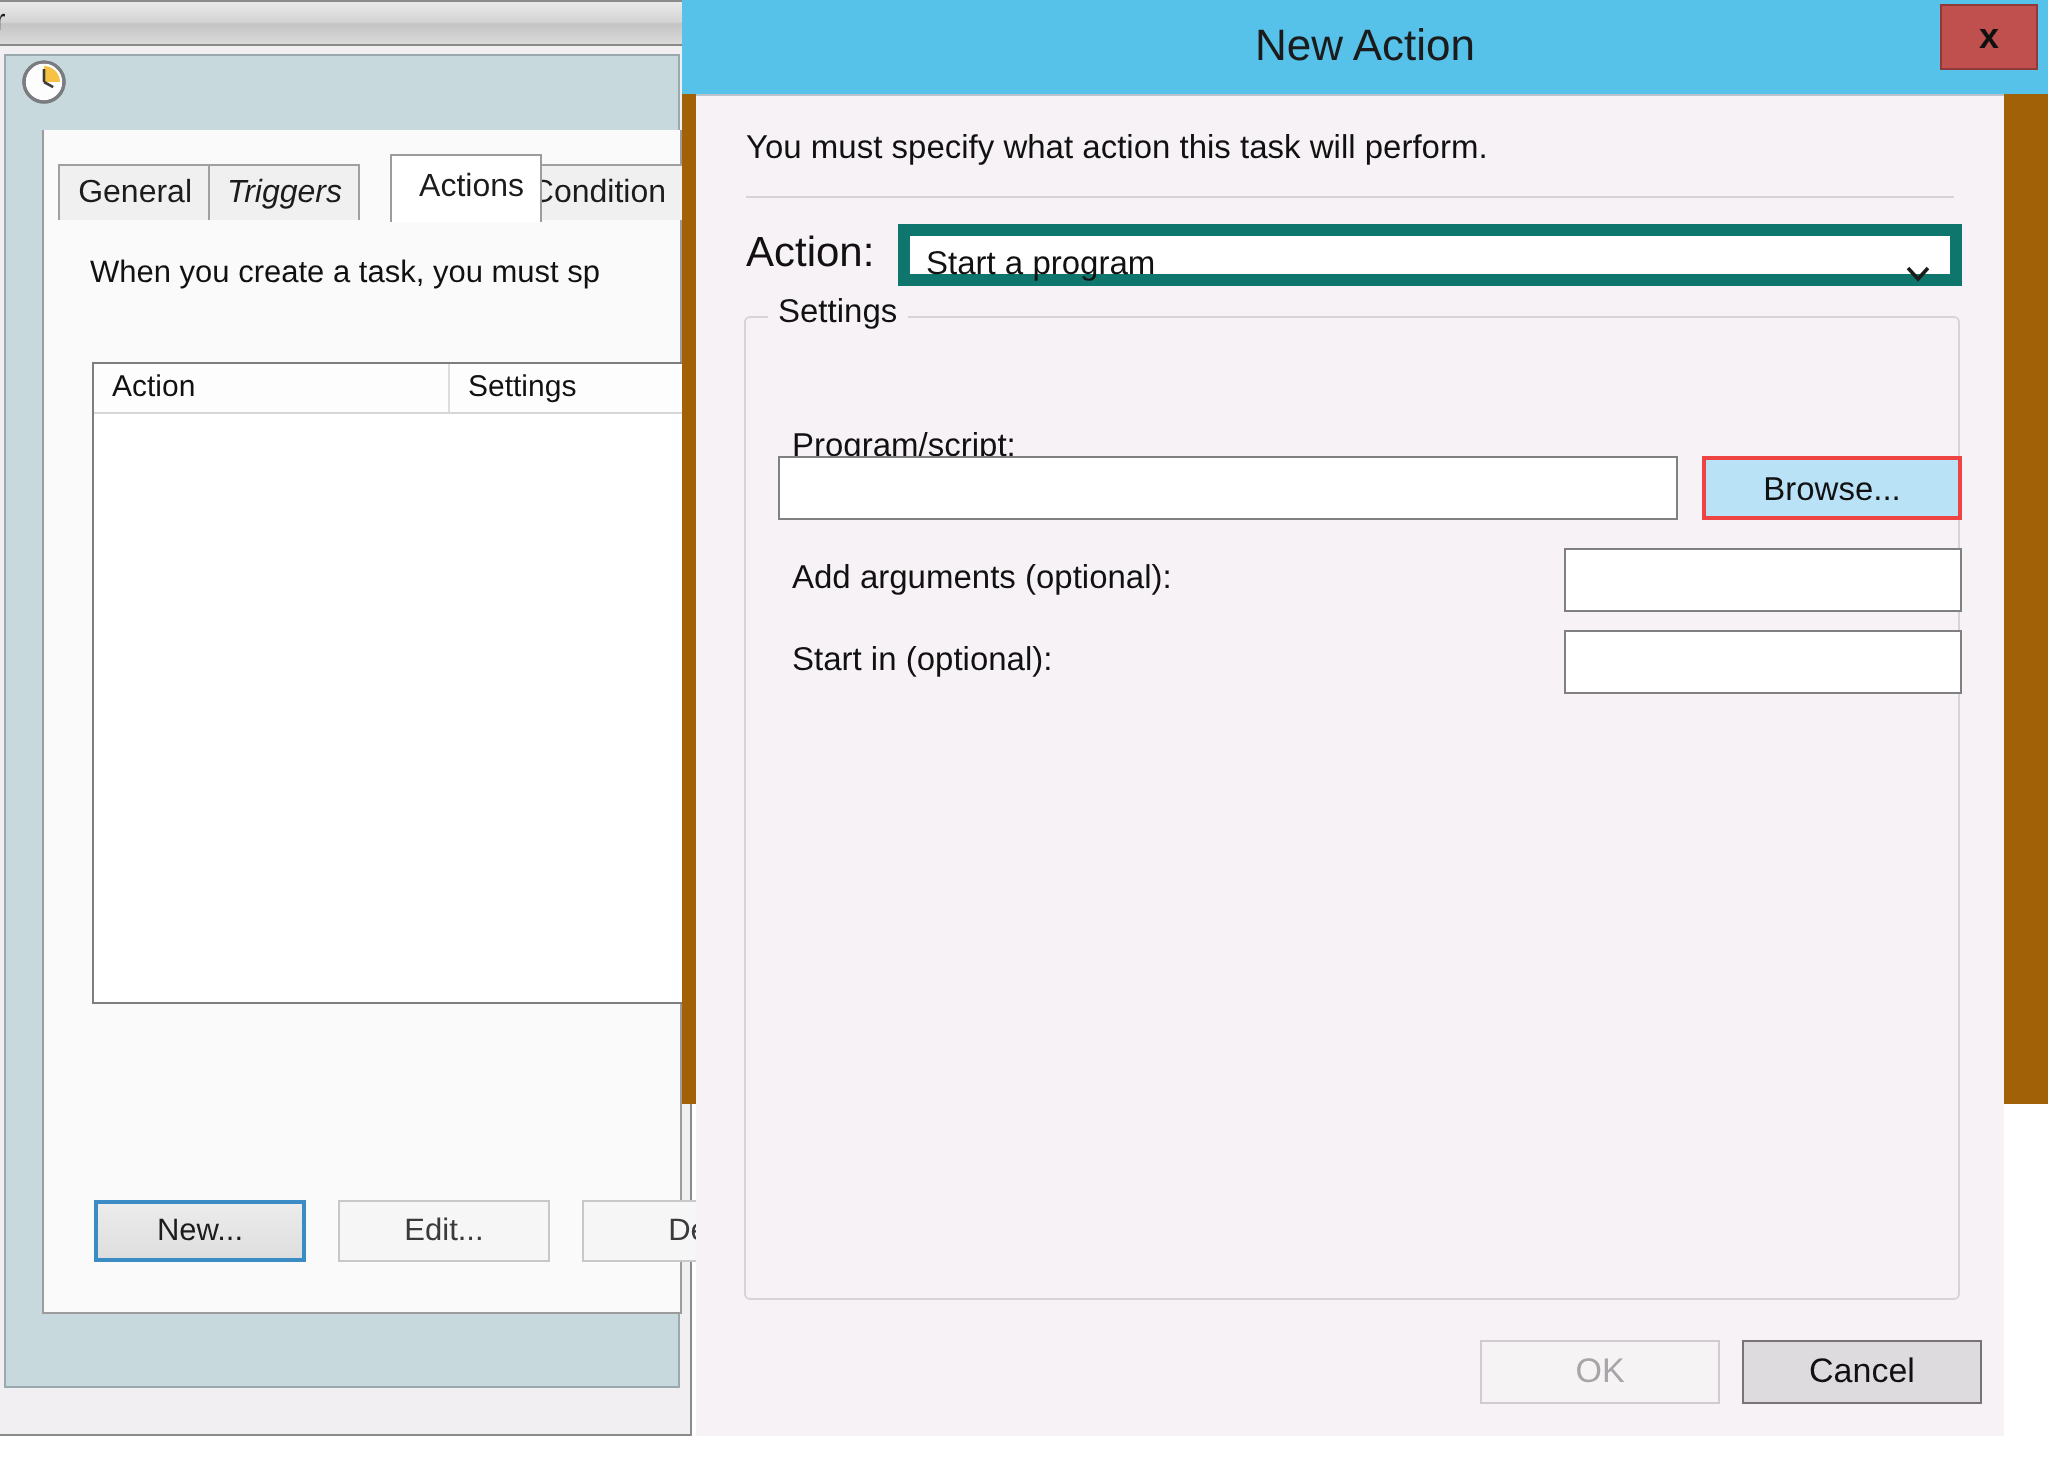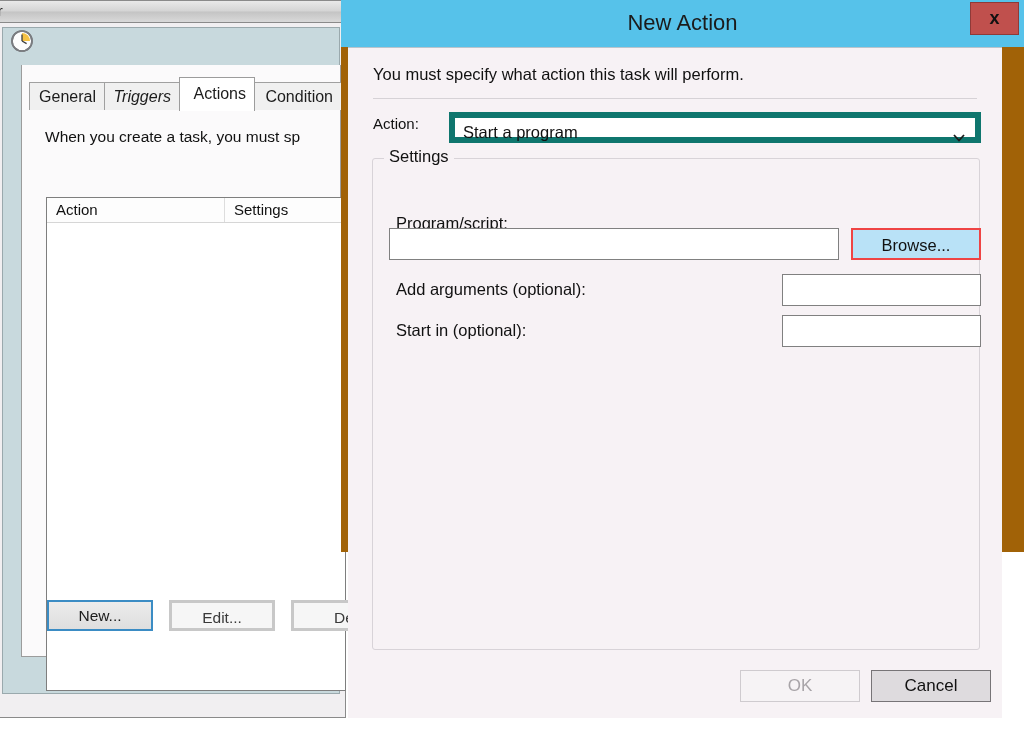--- a/index.html
+++ b/index.html
@@ -121,23 +121,23 @@
     top: 127px;
     font-size: 15.5px;
     color: #111;
     white-space: nowrap;
   }
 
   
   .ts-listview {
     position: absolute;
     left: 51px;
-    top: 196px;
+    top: 180px;
     width: 300px;
-    height: 494px;
+    height: 321px;
     background: #ffffff;
     border: 1px solid #7e7e7e;
     box-sizing: border-box;
     overflow: hidden;
   }
   .lv-header {
     position: absolute;
     left: 0; top: 0;
     width: 100%;
     height: 25px;
@@ -156,21 +156,21 @@
     box-sizing: border-box;
     border-right: 1px solid #dddddd;
     white-space: nowrap;
   }
 
   
   .ts-btn {
     position: absolute;
     height: 31px;
     background: linear-gradient(to bottom, #f2f2f2, #e6e6e6);
-    border: 3px solid #000000;
+    border: 1px solid #000000;
     box-sizing: border-box;
     font-size: 15.5px;
     color: #1c1c1c;
     text-align: center;
     line-height: 29px;
     white-space: nowrap;
   }
   .ts-btn.focused {
     border: 2px solid #3b8cc4;
     background: linear-gradient(to bottom, #ececec, #dedede);
@@ -252,21 +252,21 @@
     top: 50px;
     width: 604px;
     height: 1px;
     background: #d6d2d6;
   }
 
   .action-label {
     position: absolute;
     left: 25px;
     top: 67px;
-    font-size: 15px;
+    font-size: 21px;
     color: #111111;
     white-space: nowrap;
   }
   .action-combo {
     position: absolute;
     left: 101px;
     top: 64px;
     width: 532px;
     height: 31px;
     background: #ffffff;
@@ -377,21 +377,21 @@
         <line x1="13" y1="13" x2="13" y2="6.5" stroke="#3c3c3c" stroke-width="1.3"></line>
         <line x1="13" y1="13" x2="17.6" y2="15.6" stroke="#3c3c3c" stroke-width="1.3"></line>
       </svg>
     </div>
 
     <div class="ts-sheet"></div>
 
     <div class="tabstrip">
       <div class="tab" style="left:6px; width:76px;">General</div>
       <div class="tab" style="left:81px; width:76px;font-style:italic;">Triggers</div>
-      <div class="tab selected" style="left:156px; width:76px;">Actions</div>
+      <div class="tab selected" style="left:172px; width:76px;">Actions</div>
       <div class="tab" style="left:231px; width:88px;">Condition</div>
     </div>
 
     <div class="ts-desc">When you create a task, you must sp</div>
 
     <div class="ts-listview">
       <div class="lv-header">
         <div class="lv-col" style="left:0px; width:178px;">Action</div>
         <div class="lv-col" style="left:178px; width:122px; border-right:none;">Settings</div>
       </div>

